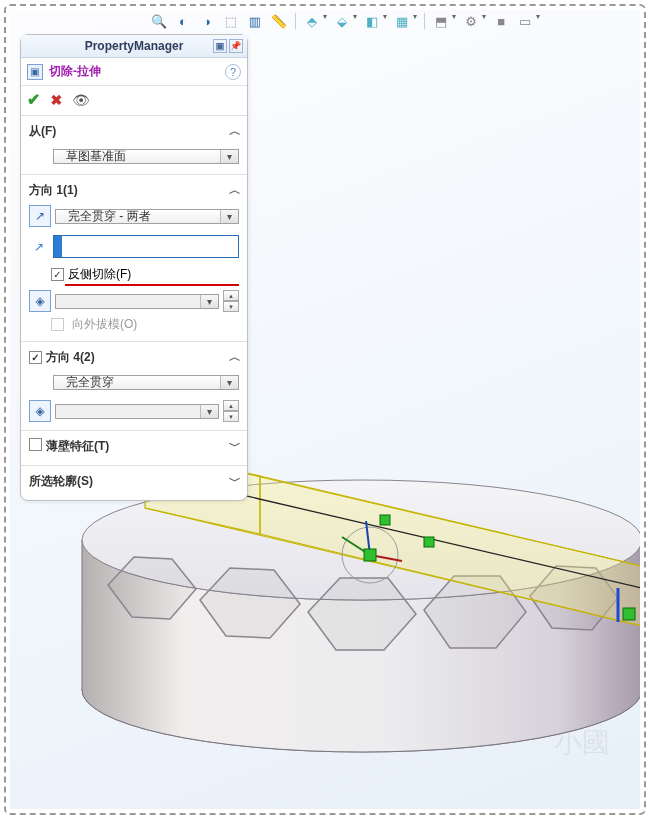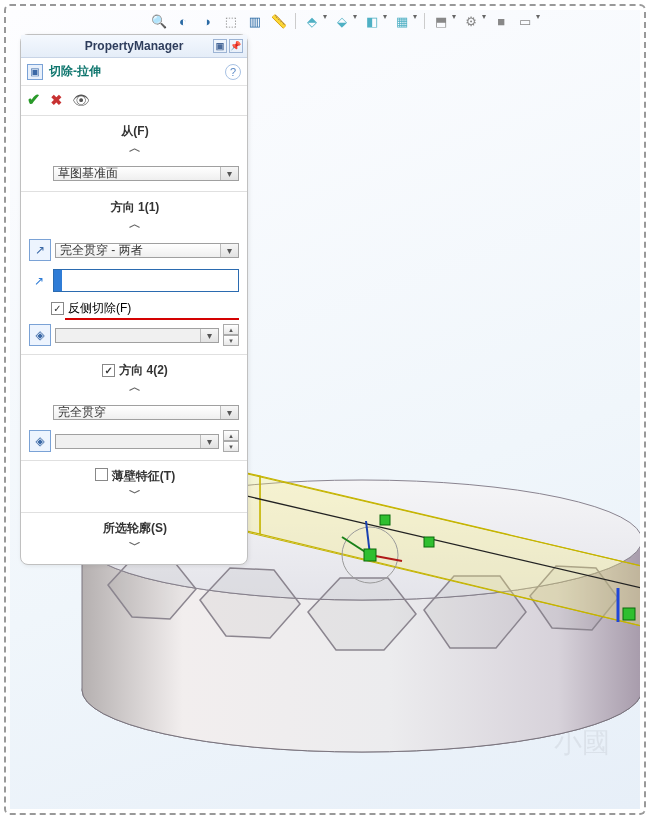--- a/index.html
+++ b/index.html
@@ -35,38 +35,38 @@
   }
   .pm-head .pin { position: absolute; right: 4px; top: 4px; display: flex; gap: 2px; }
   .pm-head .pin span { width:14px;height:14px; border:1px solid #9db4d4; font-size:9px;
     display:flex;align-items:center;justify-content:center;color:#4a6a9a; }
   .feat-head {
     padding: 5px 6px; display: flex; align-items: center; gap: 6px;
     border-bottom: 1px solid #e4e4e4;
   }
   .feat-head .ficon { width:16px;height:16px; background:#e8f0fb;border:1px solid #7aa2d6;
     display:flex;align-items:center;justify-content:center;font-size:10px;color:#3a68a6;}
-  .feat-head .ftitle { font-weight: bold; color: #0f766e; }
+  .feat-head .ftitle { font-weight: bold; color: #a21caf; }
   .feat-head .help { margin-left: auto; width:16px;height:16px;border:1px solid #a8c2e4;
     border-radius:50%;color:#5b8ac6;font-size:11px;display:flex;align-items:center;justify-content:center;}
   .okrow { padding: 4px 6px 6px 6px; display: flex; gap: 10px; align-items:center;}
   .okrow .ok{color:#2a9a2a;font-size:16px;font-weight:bold;}
   .okrow .no{color:#c83232;font-size:14px;font-weight:bold;}
   .okrow .eye{color:#555;font-size:14px;}
   .sect { border-top:1px solid #e0e0e0; padding: 4px 0 6px 0; }
   .sect-head { display:flex; align-items:center; justify-content:space-between;
-    padding: 3px 6px 4px 8px; font-weight:bold; color:#333;flex-direction:column; }
+    padding: 3px 6px 4px 8px; font-weight:bold; color:#333; }
   .sect-head .chev { color:#666; font-size:12px; }
   .row { display:flex; align-items:center; padding:2px 8px 2px 8px; gap:4px; }
   .icon-slot { width:20px;height:20px;display:flex;align-items:center;justify-content:center;
     color:#3a68a6;font-size:12px;}
   .combo {
     flex:1; height:15px; border:1px solid #a0a0a0;
     background:linear-gradient(#fff,#efefef); display:flex;align-items:center;
-    padding:0 4px; font-size:12px; color:#333; position:relative;
+    padding:0 12px; font-size:12px; color:#333; position:relative;
   }
   .combo .caret{ position:absolute; right:0; top:0; width:18px; height:100%;
     border-left:1px solid #bbb; background:linear-gradient(#f6f6f6,#e2e2e2);
     display:flex;align-items:center;justify-content:center;color:#555;font-size:10px;}
   .textin {
     flex:1; height:23px; border:1px solid #2b6bb0;
     background:#fff; display:flex;align-items:center;padding:0; font-size:12px;
   }
   .textin .sel { width:8px; height:100%; background:#2f7cd6; }
   .spin { width:16px; display:flex;flex-direction:column; }
@@ -176,20 +176,24 @@
         <div class="icon-slot box">◈</div>
         <div class="combo disabled">
           <span></span>
           <span class="caret">▾</span>
         </div>
         <div class="spin">
             <span>▴</span>
             <span>▾</span>
           </div>
       </div>
+      <div class="row disabled" style="padding-left:30px">
+        <div class="chk" style="border-color:#ccc"></div>
+        <span style="margin-left:4px">向外拔模(O)</span>
+      </div>
     </div>
 
     <div class="sect">
       <div class="sect-head">
         <span style="display:flex;align-items:center;gap:4px">
           <span class="chk">✓</span>
           <span>方向 4(2)</span>
         </span>
         <span class="chev">︿</span>
       </div>

